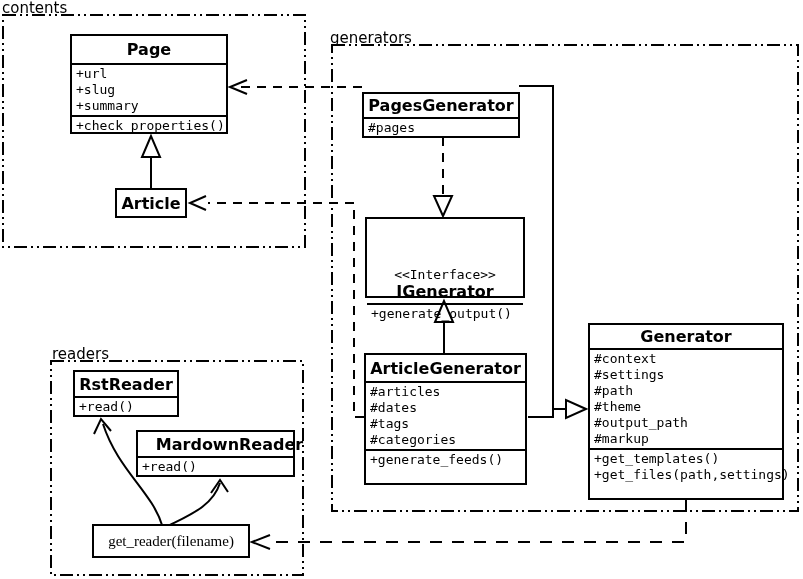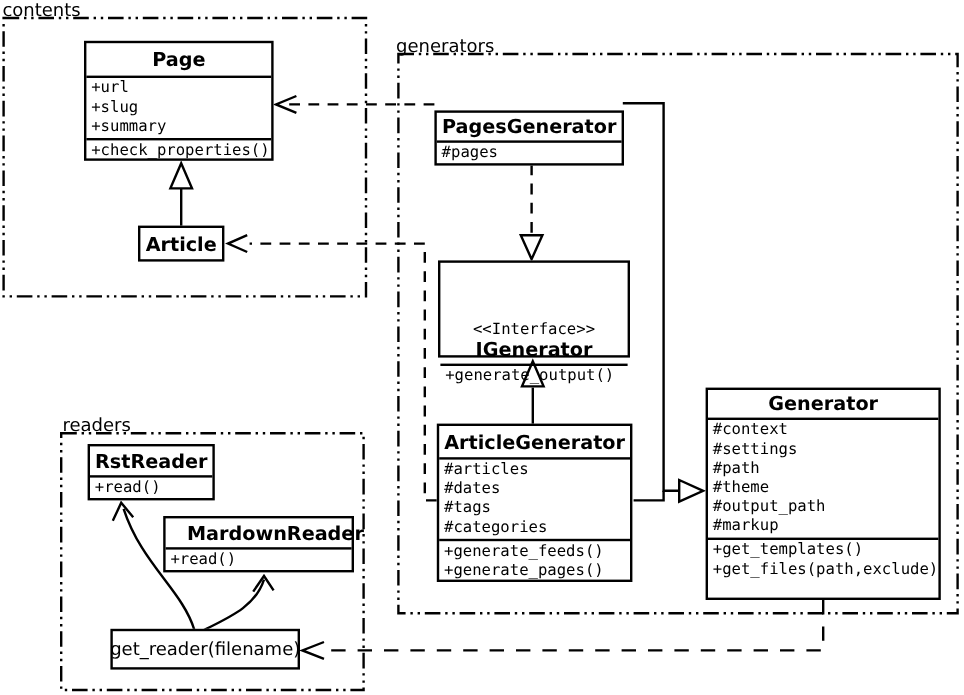--- a/index.html
+++ b/index.html
@@ -112,49 +112,48 @@
   <div class="uml-class" style="left:364px;top:353px;width:163px;height:132px;">
     <div class="uml-title" style="height:26px;">ArticleGenerator</div>
     <div class="uml-section">
       <div class="uml-member">#articles</div>
       <div class="uml-member">#dates</div>
       <div class="uml-member">#tags</div>
       <div class="uml-member">#categories</div>
     </div>
     <div class="uml-section">
       <div class="uml-member">+generate_feeds()</div>
-      <div class="uml-member">+generate_pages()</div>
     </div>
   </div>
 
   <div class="uml-class" style="left:588px;top:323px;width:196px;height:177px;">
     <div class="uml-title" style="height:23px;">Generator</div>
     <div class="uml-section">
       <div class="uml-member">#context</div>
       <div class="uml-member">#settings</div>
       <div class="uml-member">#path</div>
       <div class="uml-member">#theme</div>
       <div class="uml-member">#output_path</div>
       <div class="uml-member">#markup</div>
     </div>
     <div class="uml-section">
       <div class="uml-member">+get_templates()</div>
-      <div class="uml-member">+get_files(path,exclude)</div>
+      <div class="uml-member">+get_files(path,settings)</div>
     </div>
   </div>
 
   <div class="uml-class" style="left:73px;top:370px;width:106px;height:47px;">
     <div class="uml-title" style="height:24px;">RstReader</div>
     <div class="uml-section">
       <div class="uml-member">+read()</div>
     </div>
   </div>
 
   <div class="uml-class" style="left:136px;top:430px;width:159px;height:47px;">
     <div class="uml-title" style="height:24px;margin-left:28px;">MardownReader</div>
     <div class="uml-section">
       <div class="uml-member">+read()</div>
     </div>
   </div>
 
-  <div class="uml-node" style="left:92px;top:524px;width:158px;height:34px;">get_reader(filename)</div>
+  <div class="uml-node" style="left:92px;top:524px;width:158px;height:34px;font-family:Liberation Serif, serif;">get_reader(filename)</div>
 
 </div>
 
 </body></html>

